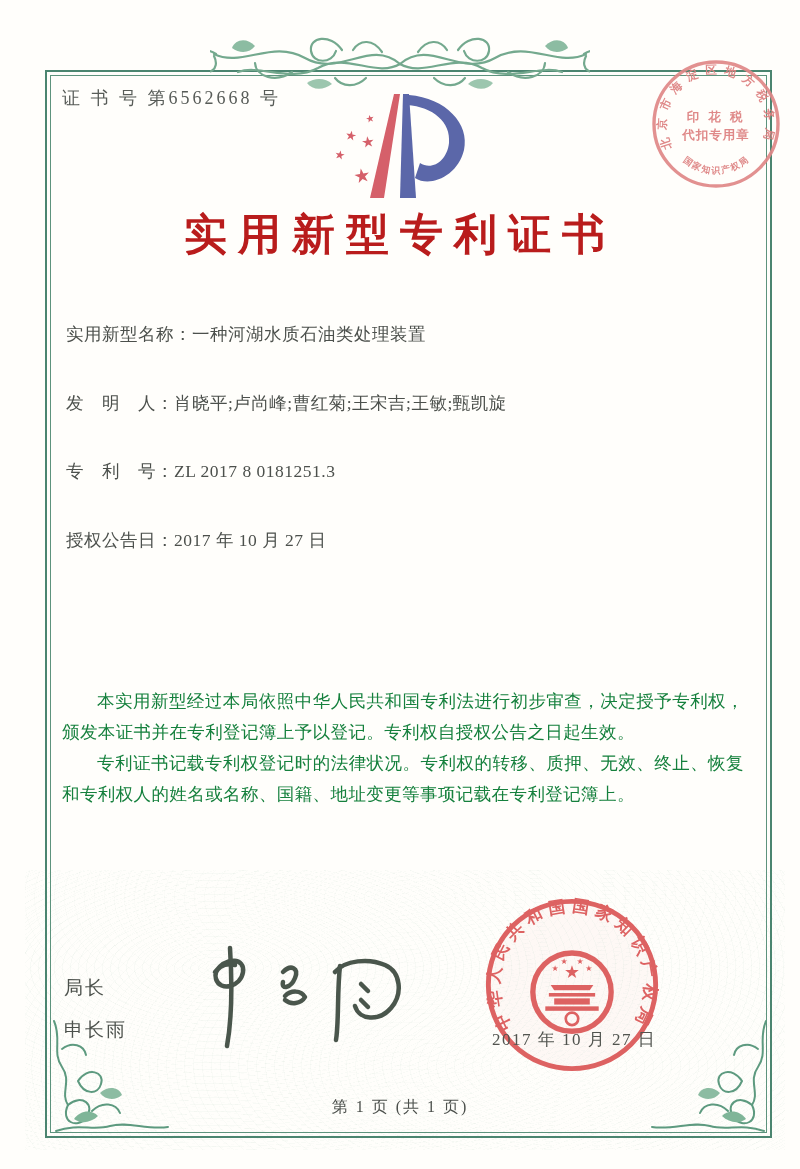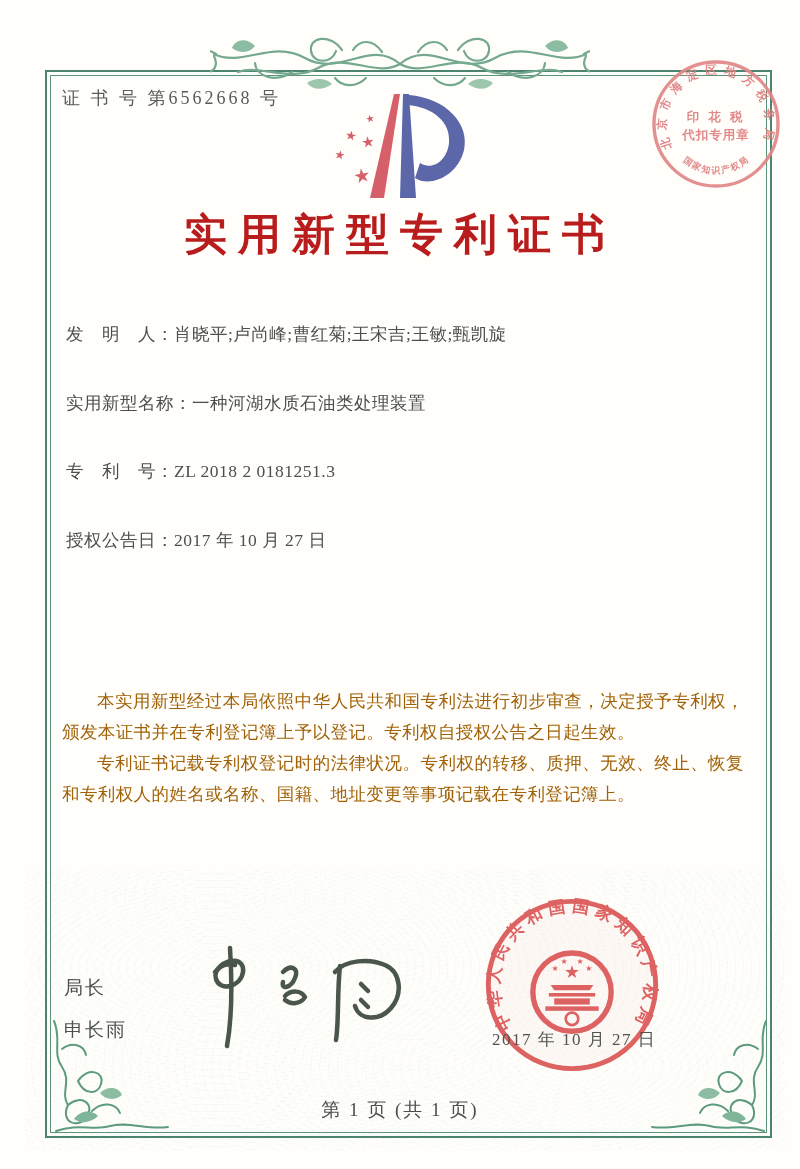--- a/index.html
+++ b/index.html
@@ -26,32 +26,32 @@
   .logo{position:absolute;left:318px;top:86px;width:165px;height:118px;}
 
   .tax-stamp{position:absolute;left:645px;top:53px;width:142px;height:142px;opacity:.92;}
 
   .title{position:absolute;left:0;right:0;top:206px;text-align:center;font-size:43px;font-weight:bold;
          letter-spacing:11px;color:#b91c1c;}
 
   .fields{position:absolute;left:66px;top:322px;width:650px;font-size:17.5px;letter-spacing:.5px;color:#4c504c;}
   .field{margin-bottom:44.5px;white-space:pre-wrap;}
 
-  .paragraphs{position:absolute;left:62px;width:682px;top:686px;font-size:17.5px;color:#a16207;}
+  .paragraphs{position:absolute;left:62px;width:682px;top:686px;font-size:17.5px;color:#15803d;}
   .paragraphs p{margin:0;text-indent:2em;line-height:31px;text-align:justify;letter-spacing:.4px;}
 
   .director{position:absolute;left:64px;top:968px;font-size:19px;color:#4c514c;line-height:42px;
             font-family:Liberation Mono, monospace;letter-spacing:2px;}
 
   .signature{position:absolute;left:185px;top:942px;width:235px;height:115px;}
 
   .seal{position:absolute;left:483px;top:896px;width:178px;height:178px;opacity:.95;}
   .seal-date{position:absolute;left:492px;top:1028px;font-size:17px;color:#51544f;letter-spacing:1.5px;z-index:5;}
 
-  .footer{position:absolute;left:0;right:0;top:1097px;text-align:center;font-size:19px;color:#4c504c;letter-spacing:2px;}
+  .footer{position:absolute;left:0;right:0;top:1097px;text-align:center;font-size:16px;color:#4c504c;letter-spacing:2px;}
 </style>
 </head>
 <body>
 
 <div id="page">
 
   <div class="texture"></div>
 
   <div class="frame">
     <div class="frame-inner"></div>
@@ -124,23 +124,23 @@
     <text font-size="9" fill="#dd8080" letter-spacing="1.4" font-weight="bold">
       <textPath href="#taxBottom">国家知识产权局</textPath>
     </text>
     <text x="0" y="-3" text-anchor="middle" font-size="12.5" fill="#dd8080" letter-spacing="3" font-weight="bold">印 花 税</text>
     <text x="0" y="15" text-anchor="middle" font-size="12.5" fill="#dd8080" letter-spacing="1" font-weight="bold">代扣专用章</text>
   </svg>
 
   <div class="title">实用新型专利证书</div>
 
   <div class="fields">
+    <div class="field"><span>实用新型名称：</span><span>一种河湖水质石油类处理装置</span></div>
     <div class="field"><span>发　明　人：</span><span>肖晓平;卢尚峰;曹红菊;王宋吉;王敏;甄凯旋</span></div>
-    <div class="field"><span>实用新型名称：</span><span>一种河湖水质石油类处理装置</span></div>
-    <div class="field"><span>专　利　号：</span><span>ZL 2018 2 0181251.3</span></div>
+    <div class="field"><span>专　利　号：</span><span>ZL 2017 8 0181251.3</span></div>
     <div class="field"><span>授权公告日：</span><span>2017 年 10 月 27 日</span></div>
   </div>
 
   <div class="paragraphs">
     <p>本实用新型经过本局依照中华人民共和国专利法进行初步审查，决定授予专利权，颁发本证书并在专利登记簿上予以登记。专利权自授权公告之日起生效。</p>
     <p>专利证书记载专利权登记时的法律状况。专利权的转移、质押、无效、终止、恢复和专利权人的姓名或名称、国籍、地址变更等事项记载在专利登记簿上。</p>
   </div>
 
   <div class="director">
     <div>局长</div>

